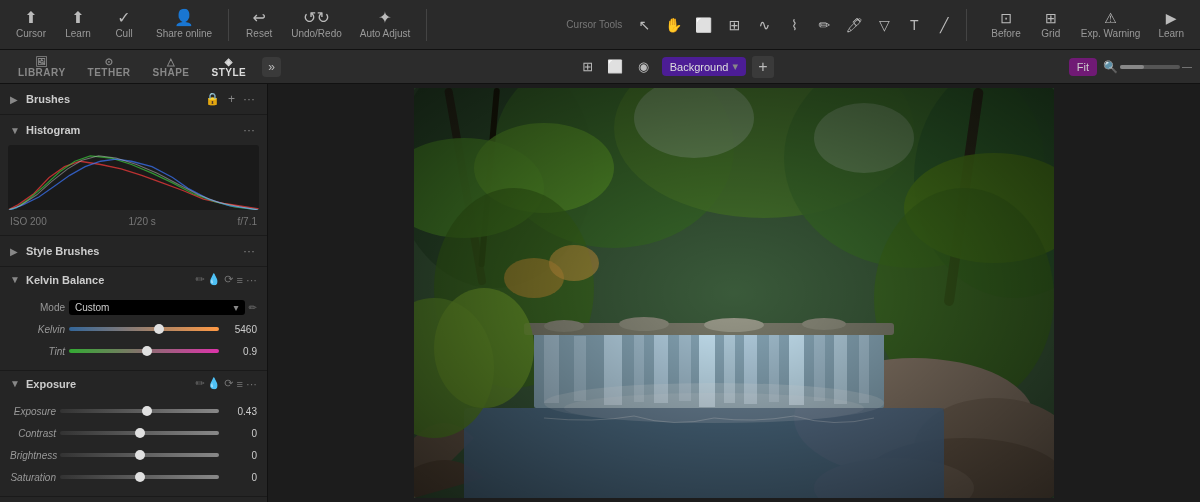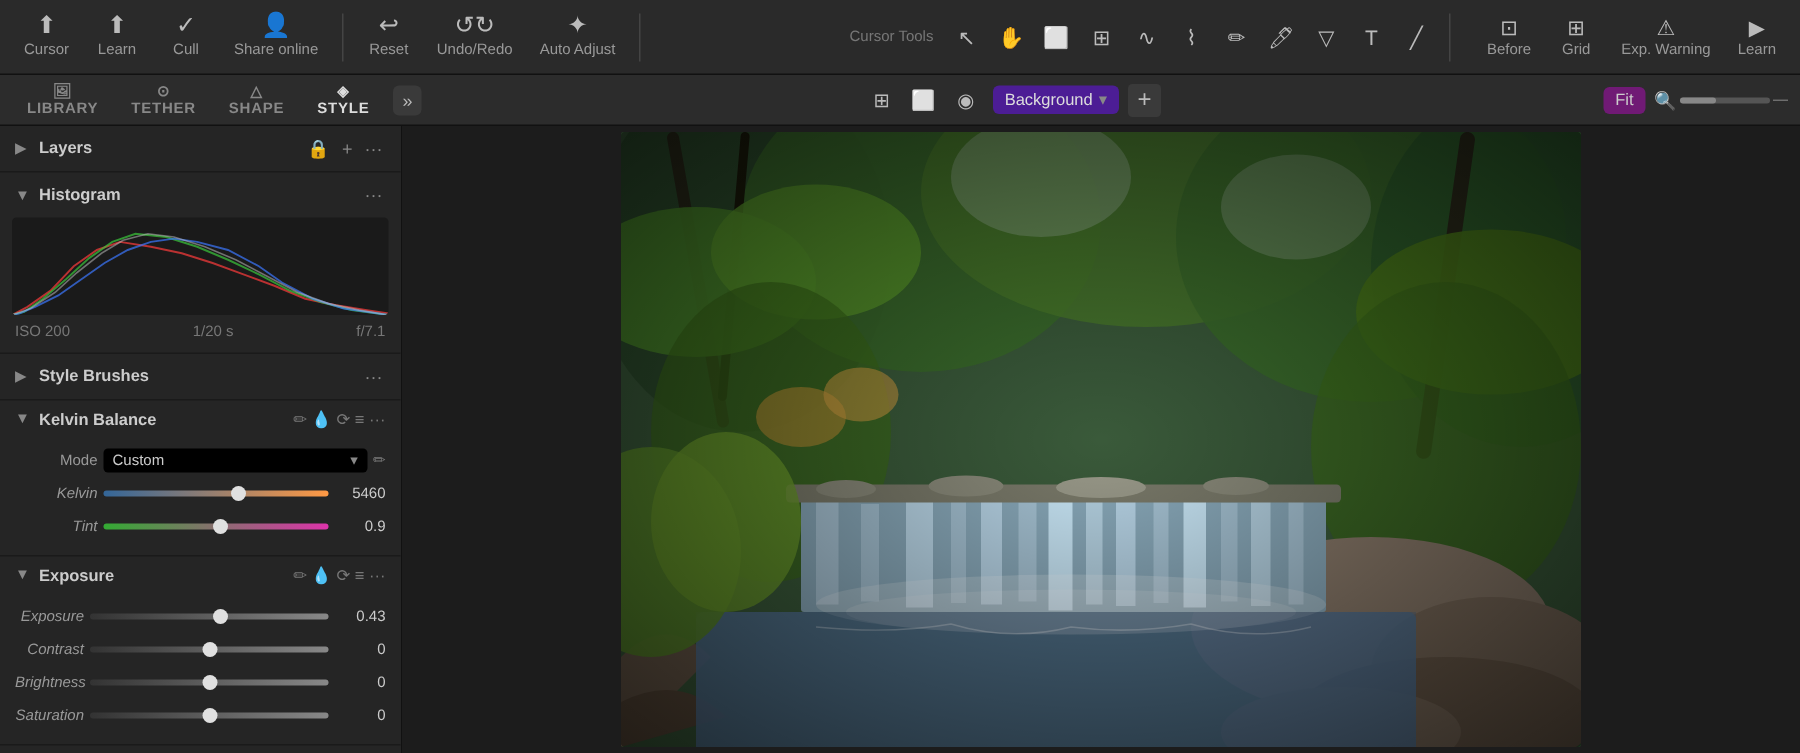--- a/index.html
+++ b/index.html
@@ -558,21 +558,21 @@
   </div>
 </div>
 
 <div class="main-content">
 
   <div class="left-panel">
 
     <div class="panel-section">
       <div class="section-header">
         <span class="section-chevron">▶</span>
-        <span class="section-title">Layers</span>
+        <span class="section-title">Brushes</span>
         <div class="section-actions">
           <span class="section-action-btn">🔒</span>
           <span class="section-action-btn">+</span>
           <span class="section-action-btn">···</span>
         </div>
       </div>
     </div>
 
     <div class="histogram-section">
       <div class="histogram-header">

